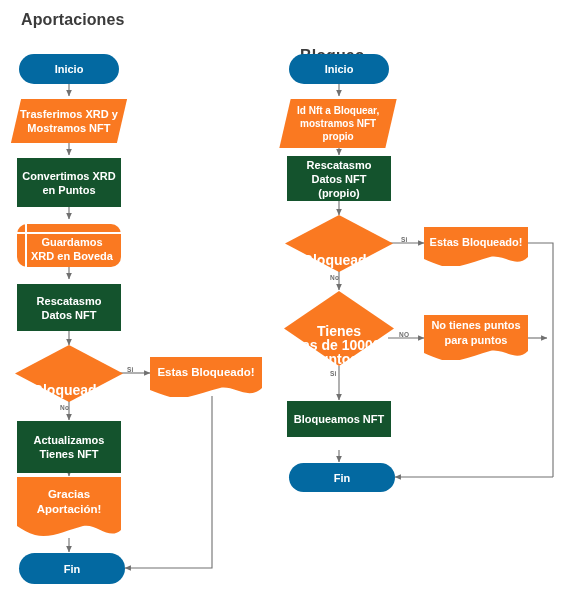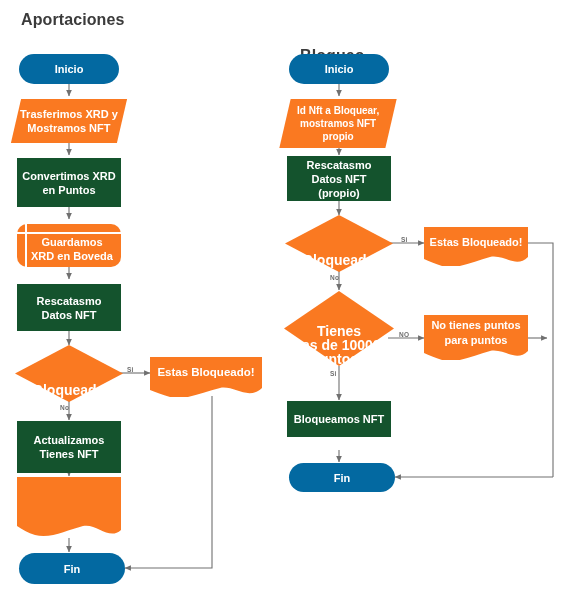--- a/index.html
+++ b/index.html
@@ -229,20 +229,26 @@
   <span class="txt">
     <span>Actualizamos</span><br>
     <span>Tienes NFT</span>
   </span>
 </div>
 
 <div class="n-doc" style="left:17px; top:477px; width:104px; height:61px;">
   <svg width="104" height="61" viewBox="0 0 104 61" xmlns="http://www.w3.org/2000/svg">
     <path d="M0,0 H104 V53 C92,64 80,46 66,49 C50,53 34,62 18,58 C11,56 5,52 0,49 Z" fill="#fa7921"></path>
   </svg>
+  <div class="txt" style="height:49px;">
+    <div>
+      <span>Gracias</span><br>
+      <span>Aportación!</span>
+    </div>
+  </div>
 </div>
 
 <div class="node n-term" style="left:19px; top:553px; width:106px; height:31px;">
   <span class="txt">Fin</span>
 </div>
 
 <div class="edge-label" style="left:127px; top:366px;">Si</div>
 <div class="edge-label" style="left:60px; top:404px;">No</div>
 
 <div class="node n-term" style="left:289px; top:54px; width:100px; height:30px;">

